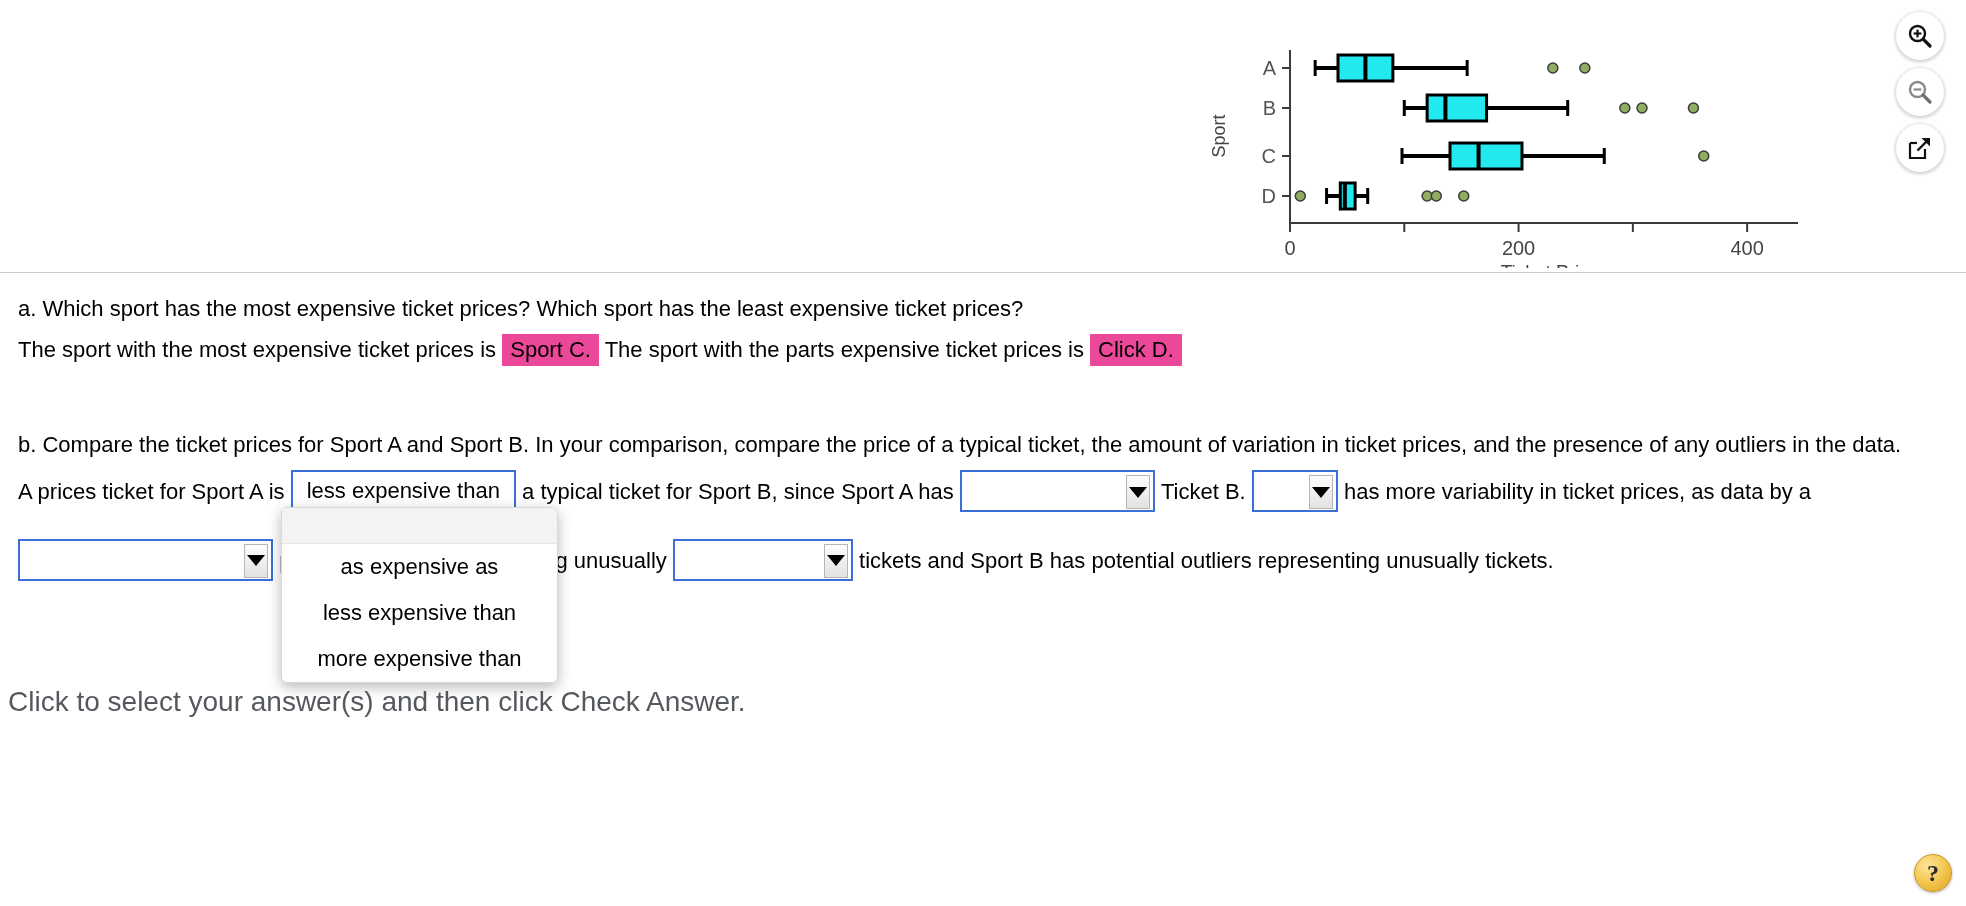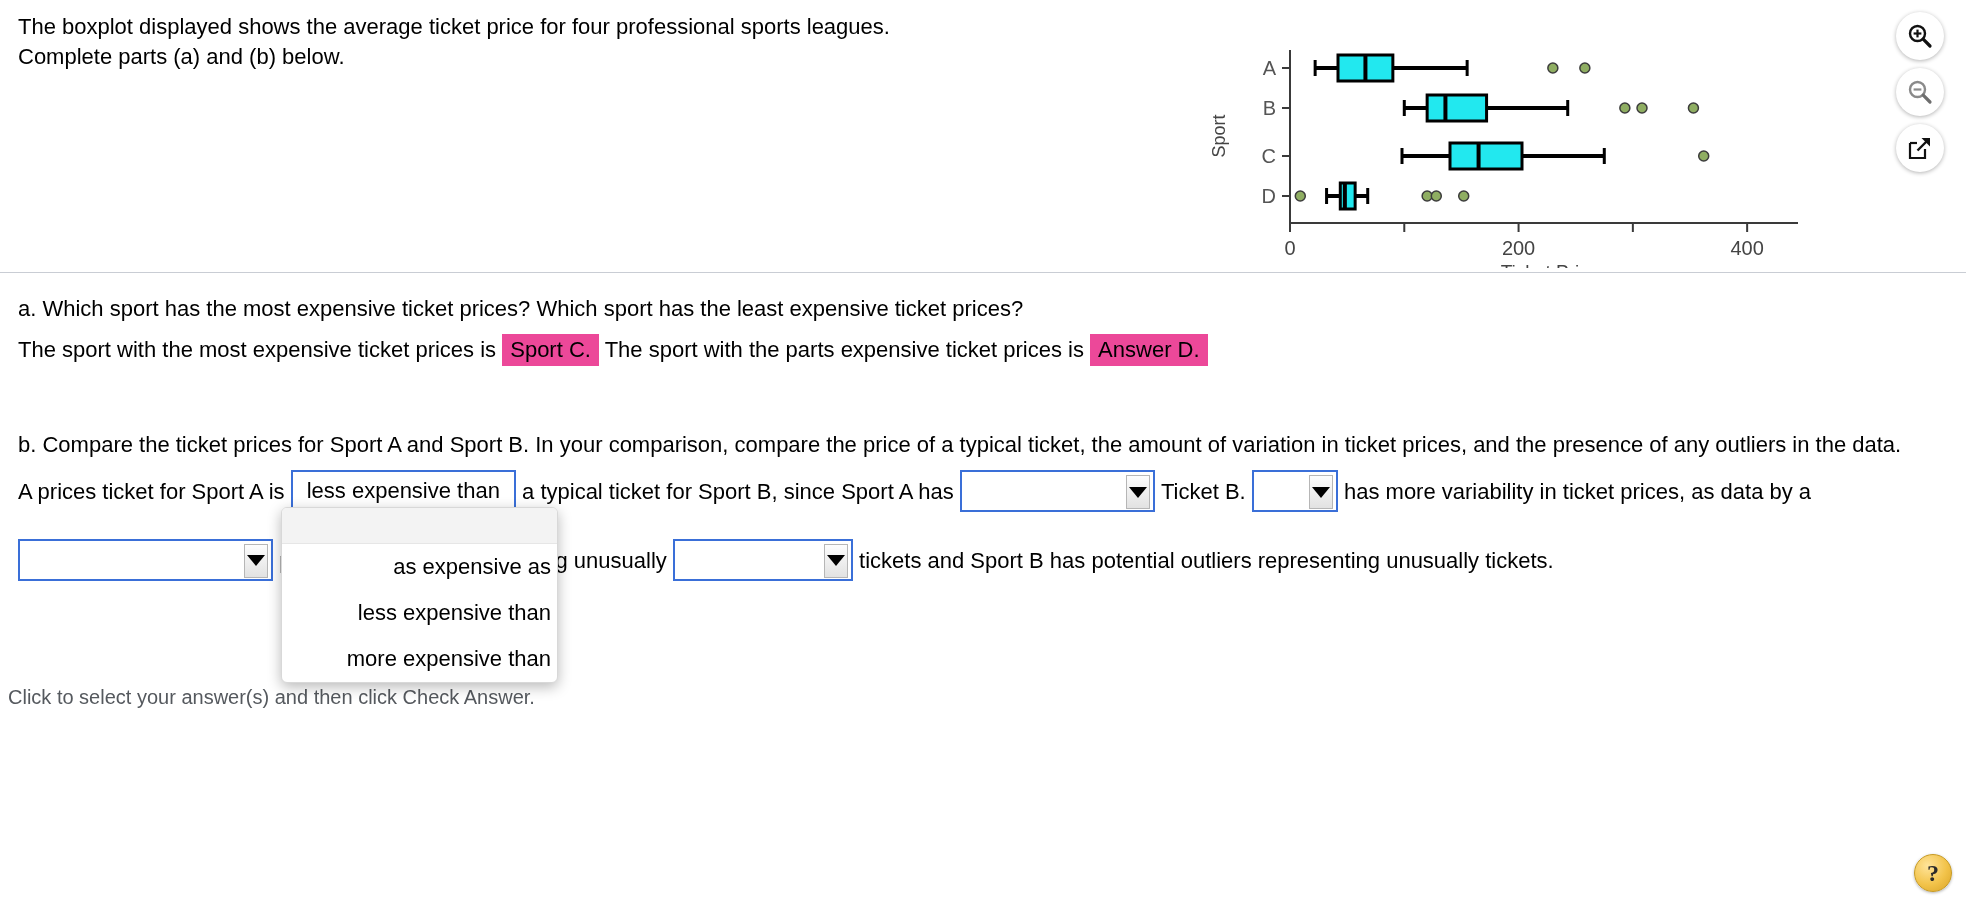--- a/index.html
+++ b/index.html
@@ -86,46 +86,45 @@
   #select-outliers-b  { width:180px; }
 
   
   #dropdown-menu {
     position:absolute; left:281px; top:507px; width:277px;
     background:#fff; border:1px solid #d8d8d8; border-radius:6px;
     box-shadow:0 4px 14px rgba(0,0,0,0.28);
     z-index:50; overflow:hidden;
   }
   #dropdown-menu .opt {
-    font-size:22px; color:#000; text-align:right;
+    font-size:22px; color:#000; text-align:center;
     padding:10px 6px; cursor:pointer; white-space:nowrap;
   }
   #dropdown-menu .opt.blank { background:#f3f3f3; height:36px; padding:0; border-bottom:1px solid #e6e6e6; }
 
   
   #footer-hint {
-    position:absolute; left:8px; top:686px; font-size:20px; color:#55595e;
+    position:absolute; left:8px; top:686px; font-size:28px; color:#55595e;
   }
   #help-btn {
     position:absolute; right:14px; bottom:14px; width:38px; height:38px;
     border-radius:50%;
     background:radial-gradient(circle at 35% 30%, #ffe49a 0%, #f2c34a 55%, #d9a326 100%);
     border:1px solid #c79a22;
     box-shadow:0 1px 3px rgba(0,0,0,0.3);
     display:flex; align-items:center; justify-content:center;
     font-size:24px; font-weight:bold; color:#2b2b2b; cursor:pointer;
     font-family:"Liberation Serif", serif;
   }
 </style>
 </head>
 <body>
 
 <div id="top-region">
 
-  <div id="problem-statement">The boxplot displayed shows the average ticket price for four professional sports leagues. Complete parts (a) and (b) below.</div>
 
   <div class="tool-btn" id="zoom-in-btn">
     <svg width="28" height="28" viewBox="0 0 28 28">
       <circle cx="11.5" cy="11.5" r="7.5" fill="none" stroke="#111" stroke-width="2.4"></circle>
       <line x1="11.5" y1="7.6" x2="11.5" y2="15.4" stroke="#111" stroke-width="2.2"></line>
       <line x1="7.6" y1="11.5" x2="15.4" y2="11.5" stroke="#111" stroke-width="2.2"></line>
       <line x1="17.2" y1="17.2" x2="24" y2="24" stroke="#111" stroke-width="3.2" stroke-linecap="round"></line>
     </svg>
   </div>
 
@@ -217,21 +216,21 @@
 </div>
 
 <div id="divider"></div>
 
 <div class="qtext" id="part-a-question">a. Which sport has the most expensive ticket prices? Which sport has the least expensive ticket prices?</div>
 
 <div class="qtext" id="part-a-answer">
   <span>The sport with the most expensive ticket prices is</span>
   <span class="ans-chip">Sport C.</span>
   <span>The sport with the parts expensive ticket prices is</span>
-  <span class="ans-chip">Answer D.</span>
+  <span class="ans-chip">Click D.</span>
 </div>
 
 <div class="qtext" id="part-b-question">b. Compare the ticket prices for Sport A and Sport B. In your comparison, compare the price of a typical ticket, the amount of variation in ticket prices, and the presence of any outliers in the data.</div>
 
 <div id="part-b-answer">
   <span class="inline">A prices ticket for Sport A is</span>
   <span class="filled-box" id="select-comparison">less expensive than</span>
   <span class="inline">a typical ticket for Sport B, since Sport A has</span>
   <span class="select-box" id="select-compare-b"><span class="select-arrow"></span></span>
   <span class="inline">Ticket B.</span>

